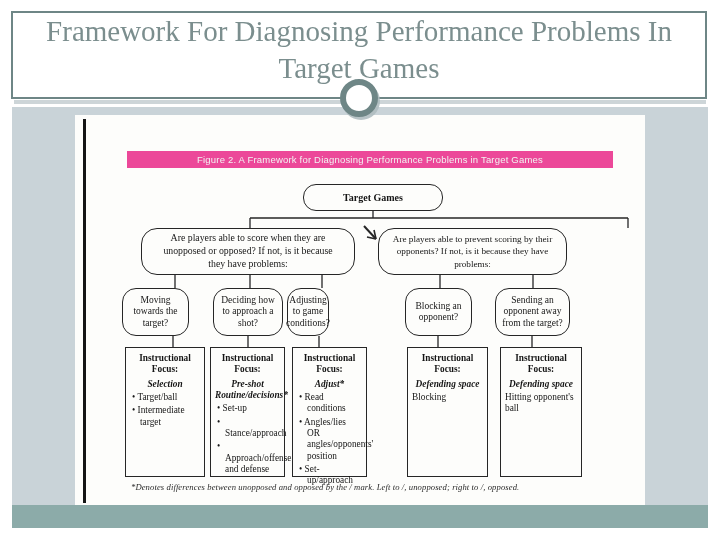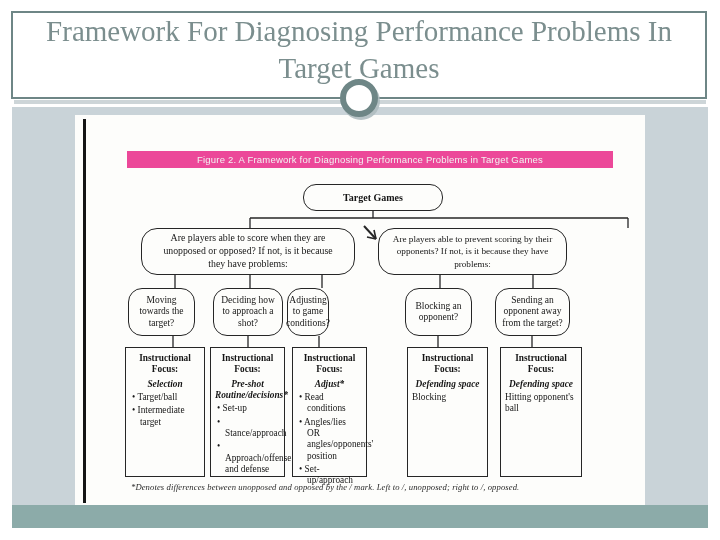--- a/index.html
+++ b/index.html
@@ -32,21 +32,21 @@
   .node{position:absolute;border:1.4px solid #262626;background:#fdfdfb;
     display:flex;align-items:center;justify-content:center;text-align:center;box-sizing:border-box;}
   .rounded{border-radius:13px;}
   .root-node{left:228px;top:69px;width:140px;height:27px;font-weight:bold;font-size:10px;}
   .q-left{left:66px;top:113px;width:214px;height:47px;font-size:9.8px;line-height:1.3;
     border-radius:16px;padding:2px 14px;}
   .q-right{left:303px;top:113px;width:189px;height:47px;font-size:9.2px;line-height:1.35;
     border-radius:16px;padding:2px 6px;}
 
   .oval{top:173px;height:48px;border-radius:14px;font-size:9.5px;line-height:1.2;padding:2px 4px;}
-  .oval-1{left:53px;width:67px;}
+  .oval-1{left:47px;width:67px;}
   .oval-2{left:138px;width:70px;}
   .oval-3{left:212px;width:42px;}
   .oval-4{left:330px;width:67px;}
   .oval-5{left:420px;width:75px;}
 
   .focus{position:absolute;top:232px;height:130px;border:1.4px solid #262626;background:#fdfdfb;
     box-sizing:border-box;font-size:9.3px;line-height:1.22;padding:5px 4px 3px 4px;}
   .focus-1{left:50px;width:80px;}
   .focus-2{left:135px;width:75px;}
   .focus-3{left:217px;width:75px;}

